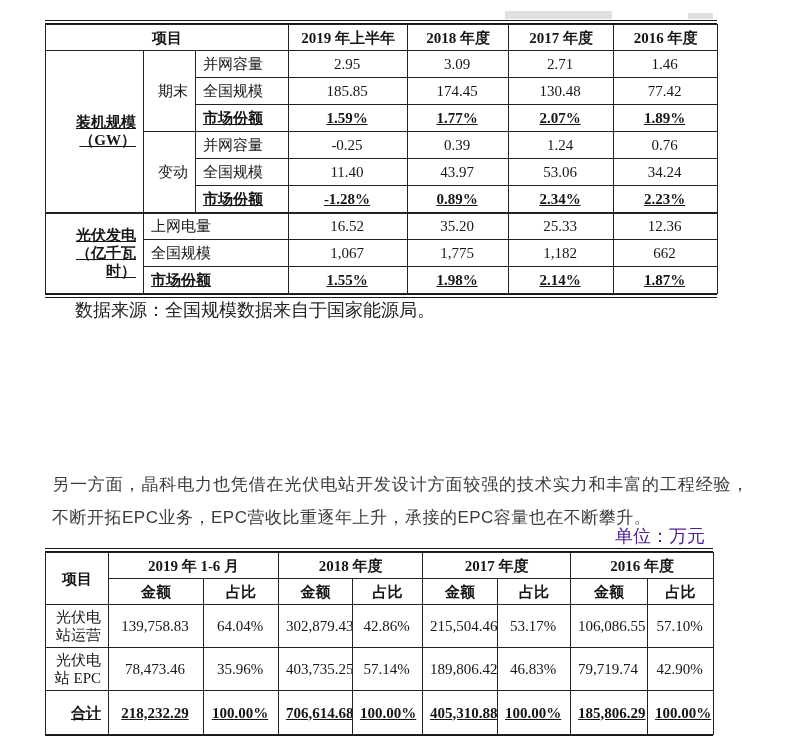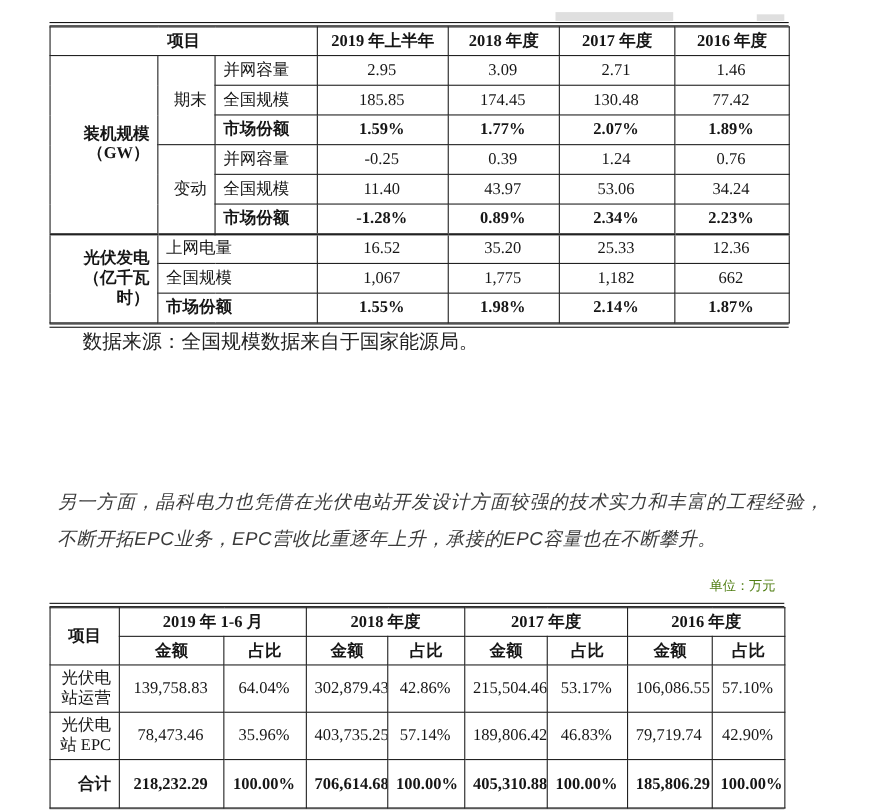--- a/index.html
+++ b/index.html
@@ -27,40 +27,40 @@
   }
   #t1 thead th { height:26px; text-align:center; font-weight:bold; }
   #t1 tbody tr { height:27px; }
   #t2 thead tr { height:26px; }
   #t2 thead th { text-align:center; font-weight:bold; }
   #t2 tbody tr.tall { height:40px; }
   #t2 tbody tr.total { height:44px; }
   .c  { text-align:right; }
   .l  { text-align:left;margin-top:48px; }
   .num { text-align:center; padding-right:9px; }
-  .b  { font-weight:bold; }
+  .b  { font-weight:bold;text-decoration:underline; }
   .pre { white-space:pre-line; }
   .sect td { border-top-width:2px; }   
   
   .source-note {
     position:absolute; left:75px; top:298px;
     font-size:18px; color:#222222;
     font-family:"Liberation Serif","DejaVu Serif",serif;
   }
   .para {
     position:absolute; left:52px; width:697px;
     font-family:"Liberation Sans","DejaVu Sans",sans-serif;
     font-size:17px; line-height:33px; letter-spacing:0.5px;
     color:#3b3b3b; text-align:justify;
   }
   #para-1 { top:322px; }
-  #para-2 { top:440px;font-style:italic; }
+  #para-2 { top:468px; }
   .unit-note {
     position:absolute; right:95px; top:524px;
-    font-size:12px; color:#4d7c0f;
+    font-size:18px; color:#4c1d95;
     font-family:"Liberation Serif","DejaVu Serif",serif;
   }
   
   .artifact { position:absolute; background:#b9b9b9; opacity:0.45; }
   #artifact-1 { left:505px; top:11px; width:107px; height:8px; }
   #artifact-2 { left:688px; top:13px; width:25px; height:6px; }
 </style>
 </head>
 <body>
 

